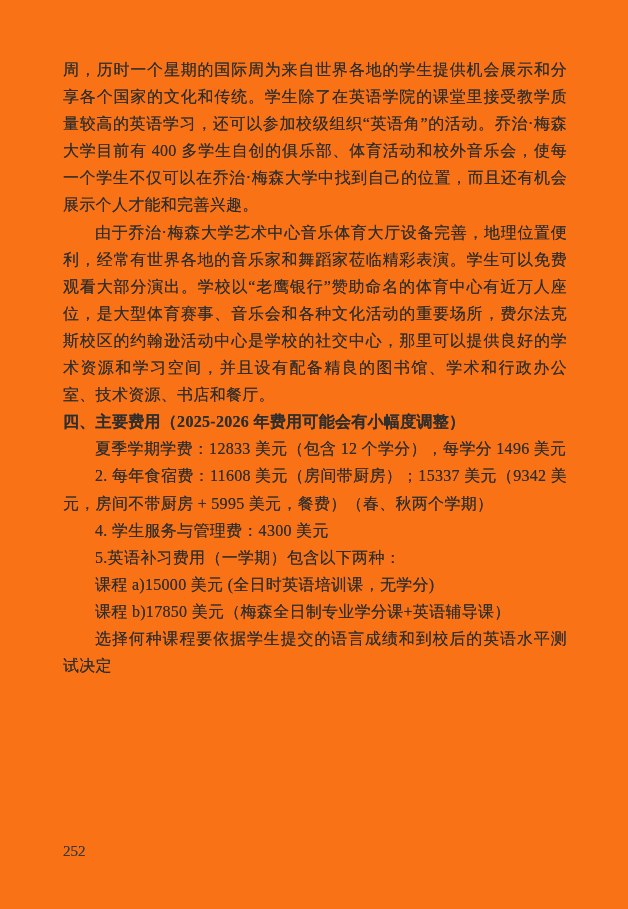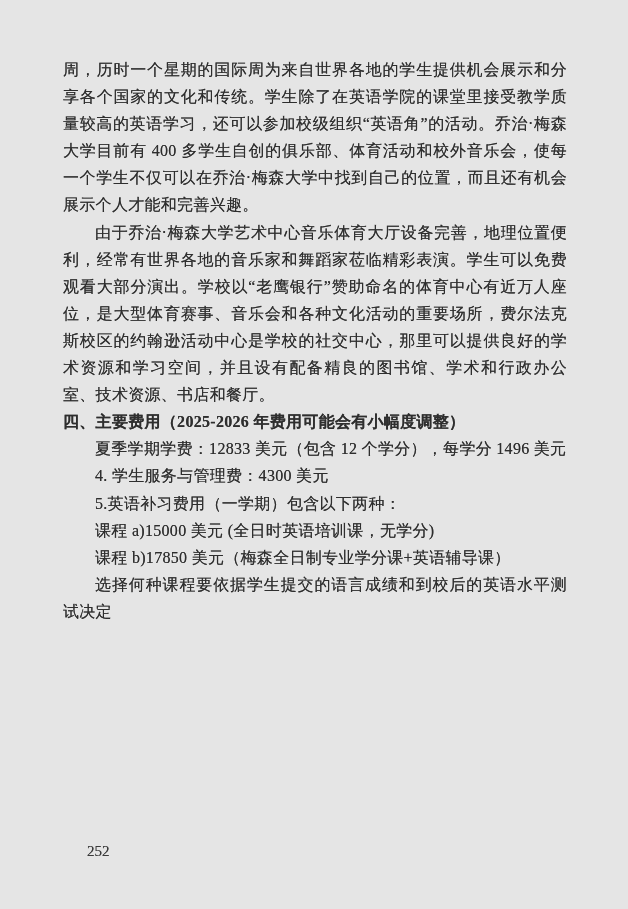--- a/index.html
+++ b/index.html
@@ -10,21 +10,21 @@
   body {
     width: 628px;
     height: 909px;
     background: #ffffff;
     font-family: "Liberation Serif", "DejaVu Serif", serif;
   }
   .page {
     position: relative;
     width: 628px;
     height: 909px;
-    background: #e5e5e5;
+    background: #f97316;
     overflow: hidden;
     color: #2e2e2e;
   }
   .content {
     position: absolute;
     left: 63px;
     top: 56px;
     width: 504px;
     font-size: 16px;
     line-height: 27.1px;
@@ -43,32 +43,32 @@
   .content p.heading {
     font-weight: bold;
   }
   .pagenum {
     position: absolute;
     left: 63px;
     top: 843px;
     font-size: 15px;
     color: #3a3a3a;
     text-shadow: 0 0 0.4px rgba(45,45,45,0.7);
-    margin-left: 24px;
   }
 </style>
 </head>
 <body>
 
 <div class="page">
   <div class="content">
     <p>周，历时一个星期的国际周为来自世界各地的学生提供机会展示和分享各个国家的文化和传统。学生除了在英语学院的课堂里接受教学质量较高的英语学习，还可以参加校级组织“英语角”的活动。乔治·梅森大学目前有 400 多学生自创的俱乐部、体育活动和校外音乐会，使每一个学生不仅可以在乔治·梅森大学中找到自己的位置，而且还有机会展示个人才能和完善兴趣。</p>
     <p class="ind">由于乔治·梅森大学艺术中心音乐体育大厅设备完善，地理位置便利，经常有世界各地的音乐家和舞蹈家莅临精彩表演。学生可以免费观看大部分演出。学校以“老鹰银行”赞助命名的体育中心有近万人座位，是大型体育赛事、音乐会和各种文化活动的重要场所，费尔法克斯校区的约翰逊活动中心是学校的社交中心，那里可以提供良好的学术资源和学习空间，并且设有配备精良的图书馆、学术和行政办公室、技术资源、书店和餐厅。</p>
     <p class="heading">四、主要费用（2025-2026 年费用可能会有小幅度调整）</p>
     <p class="ind">夏季学期学费：12833 美元（包含 12 个学分），每学分 1496 美元</p>
+    <p class="ind">2. 每年食宿费：11608 美元（房间带厨房）；15337 美元（9342 美元，房间不带厨房 + 5995 美元，餐费）（春、秋两个学期）</p>
     <p class="ind">4. 学生服务与管理费：4300 美元</p>
     <p class="ind">5.英语补习费用（一学期）包含以下两种：</p>
     <p class="ind">课程 a)15000 美元 (全日时英语培训课，无学分)</p>
     <p class="ind">课程 b)17850 美元（梅森全日制专业学分课+英语辅导课）</p>
     <p class="ind">选择何种课程要依据学生提交的语言成绩和到校后的英语水平测试决定</p>
   </div>
   <div class="pagenum">252</div>
 </div>
 
 </body></html>

